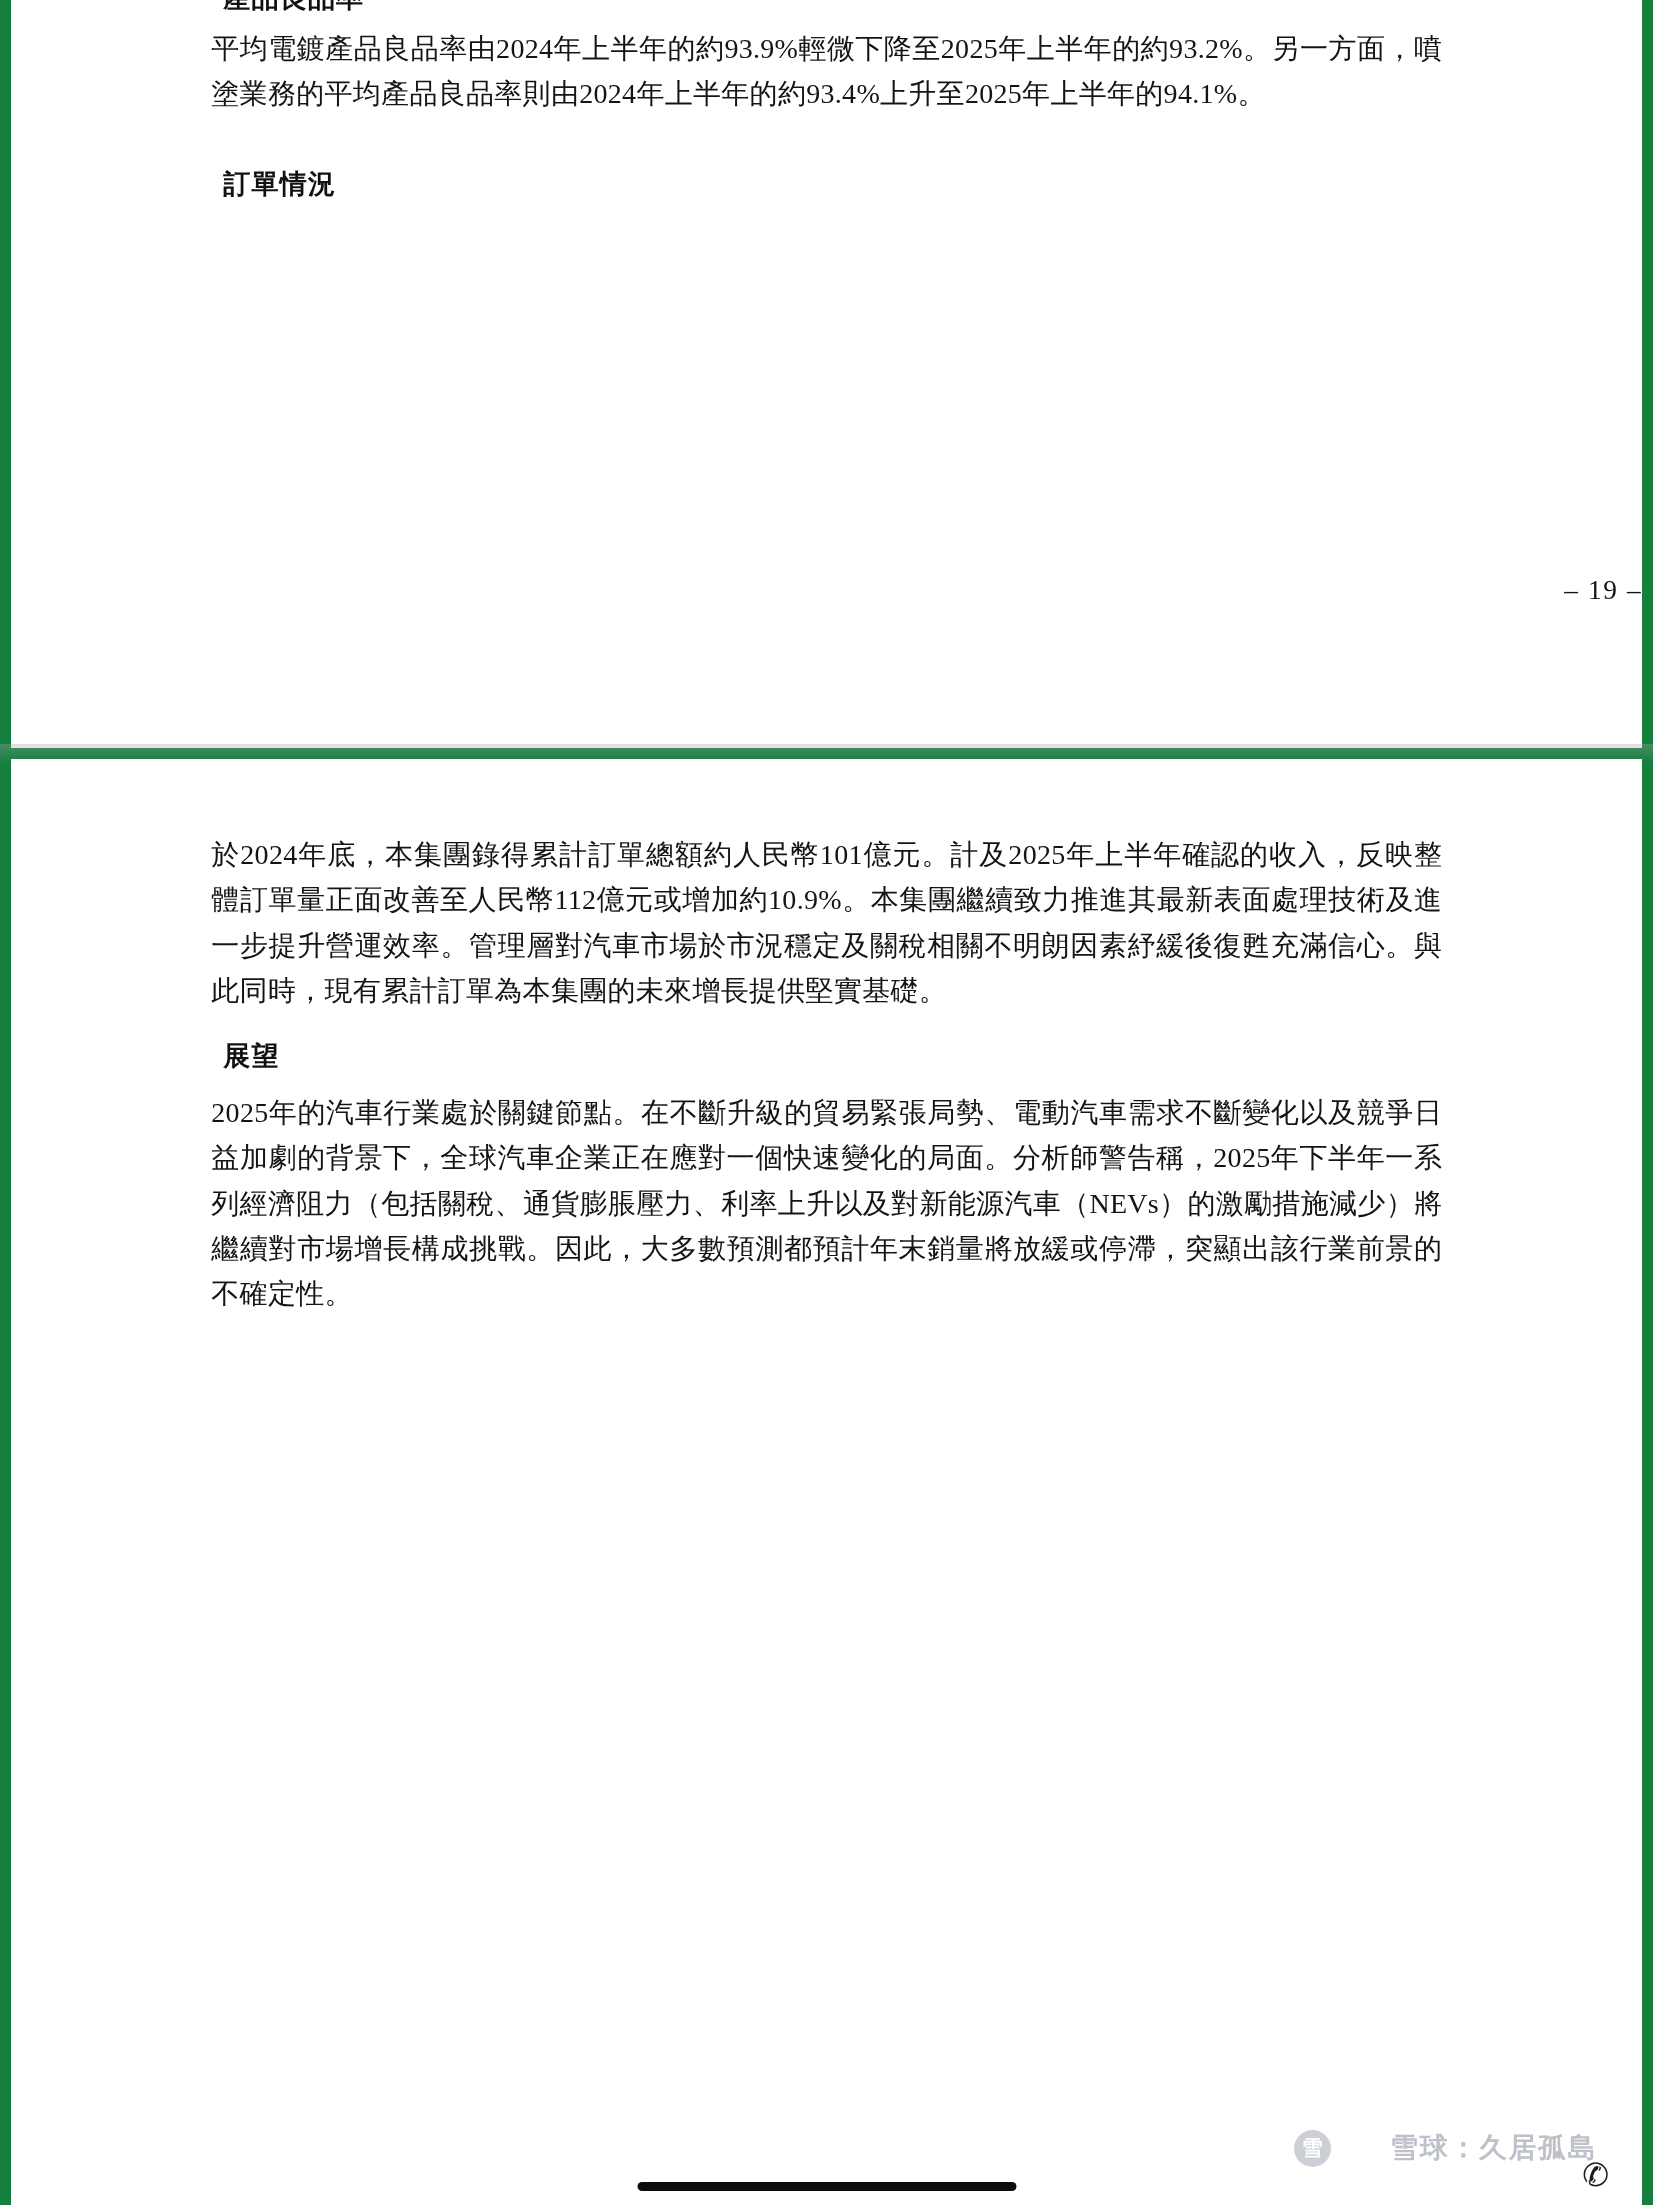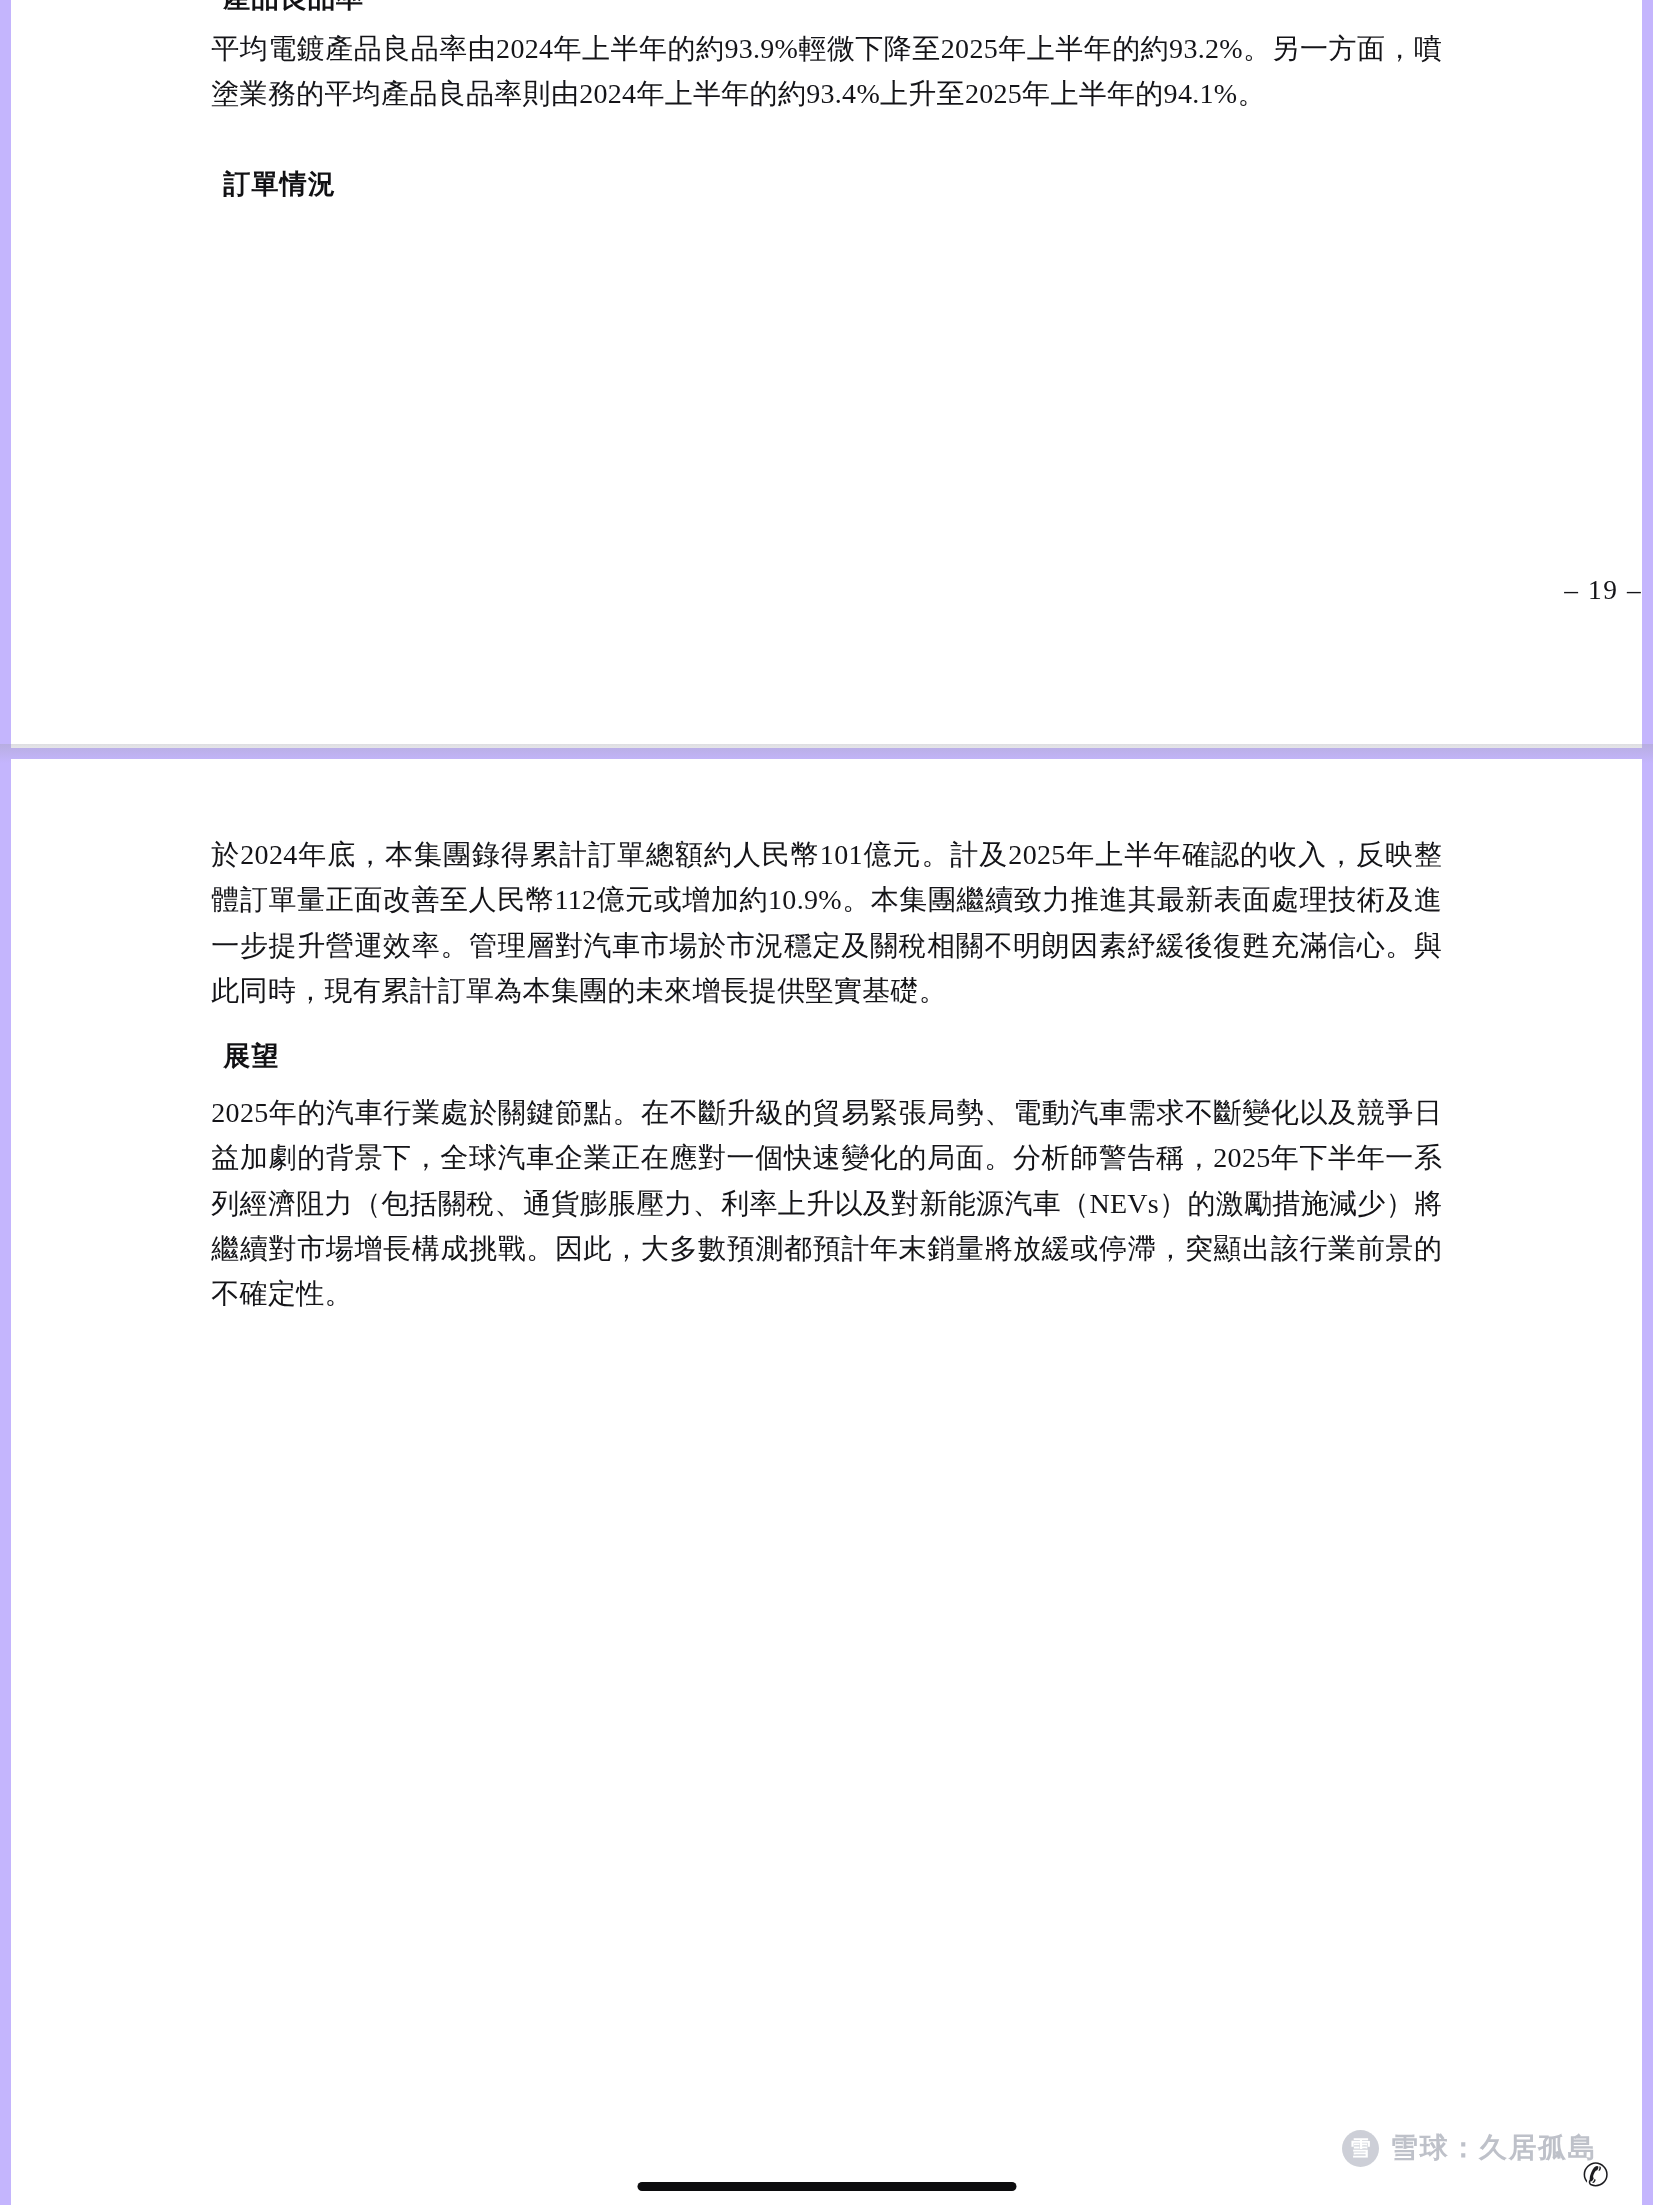--- a/index.html
+++ b/index.html
@@ -10,21 +10,21 @@
   body {
     width: 1653px;
     height: 2205px;
     overflow: hidden;
     font-family: "Liberation Serif", "DejaVu Serif", serif;
     position: relative;
   }
   .viewer {
     position: absolute;
     inset: 0;
-    background: #c4b5fd;
+    background: #15803d;
   }
   .page {
     background: #ffffff;
     position: absolute;
     left: 11.3px;
     width: 1631px;
     box-sizing: border-box;
   }
   .page-one {
     top: -77px;
@@ -98,20 +98,21 @@
     display: flex;
     align-items: center;
     justify-content: center;
   }
   .wm-text {
     font-family: Liberation Serif, serif;
     font-size: 28px;
     color: #b9bcc5;
     letter-spacing: 1.6px;
     font-weight: 700;
+    margin-left: 48px;
   }
   .home-indicator {
     position: absolute;
     bottom: 14.5px;
     left: 50%;
     transform: translateX(-50%);
     width: 379px;
     height: 9px;
     border-radius: 4.8px;
     background: #0c0c0e;

